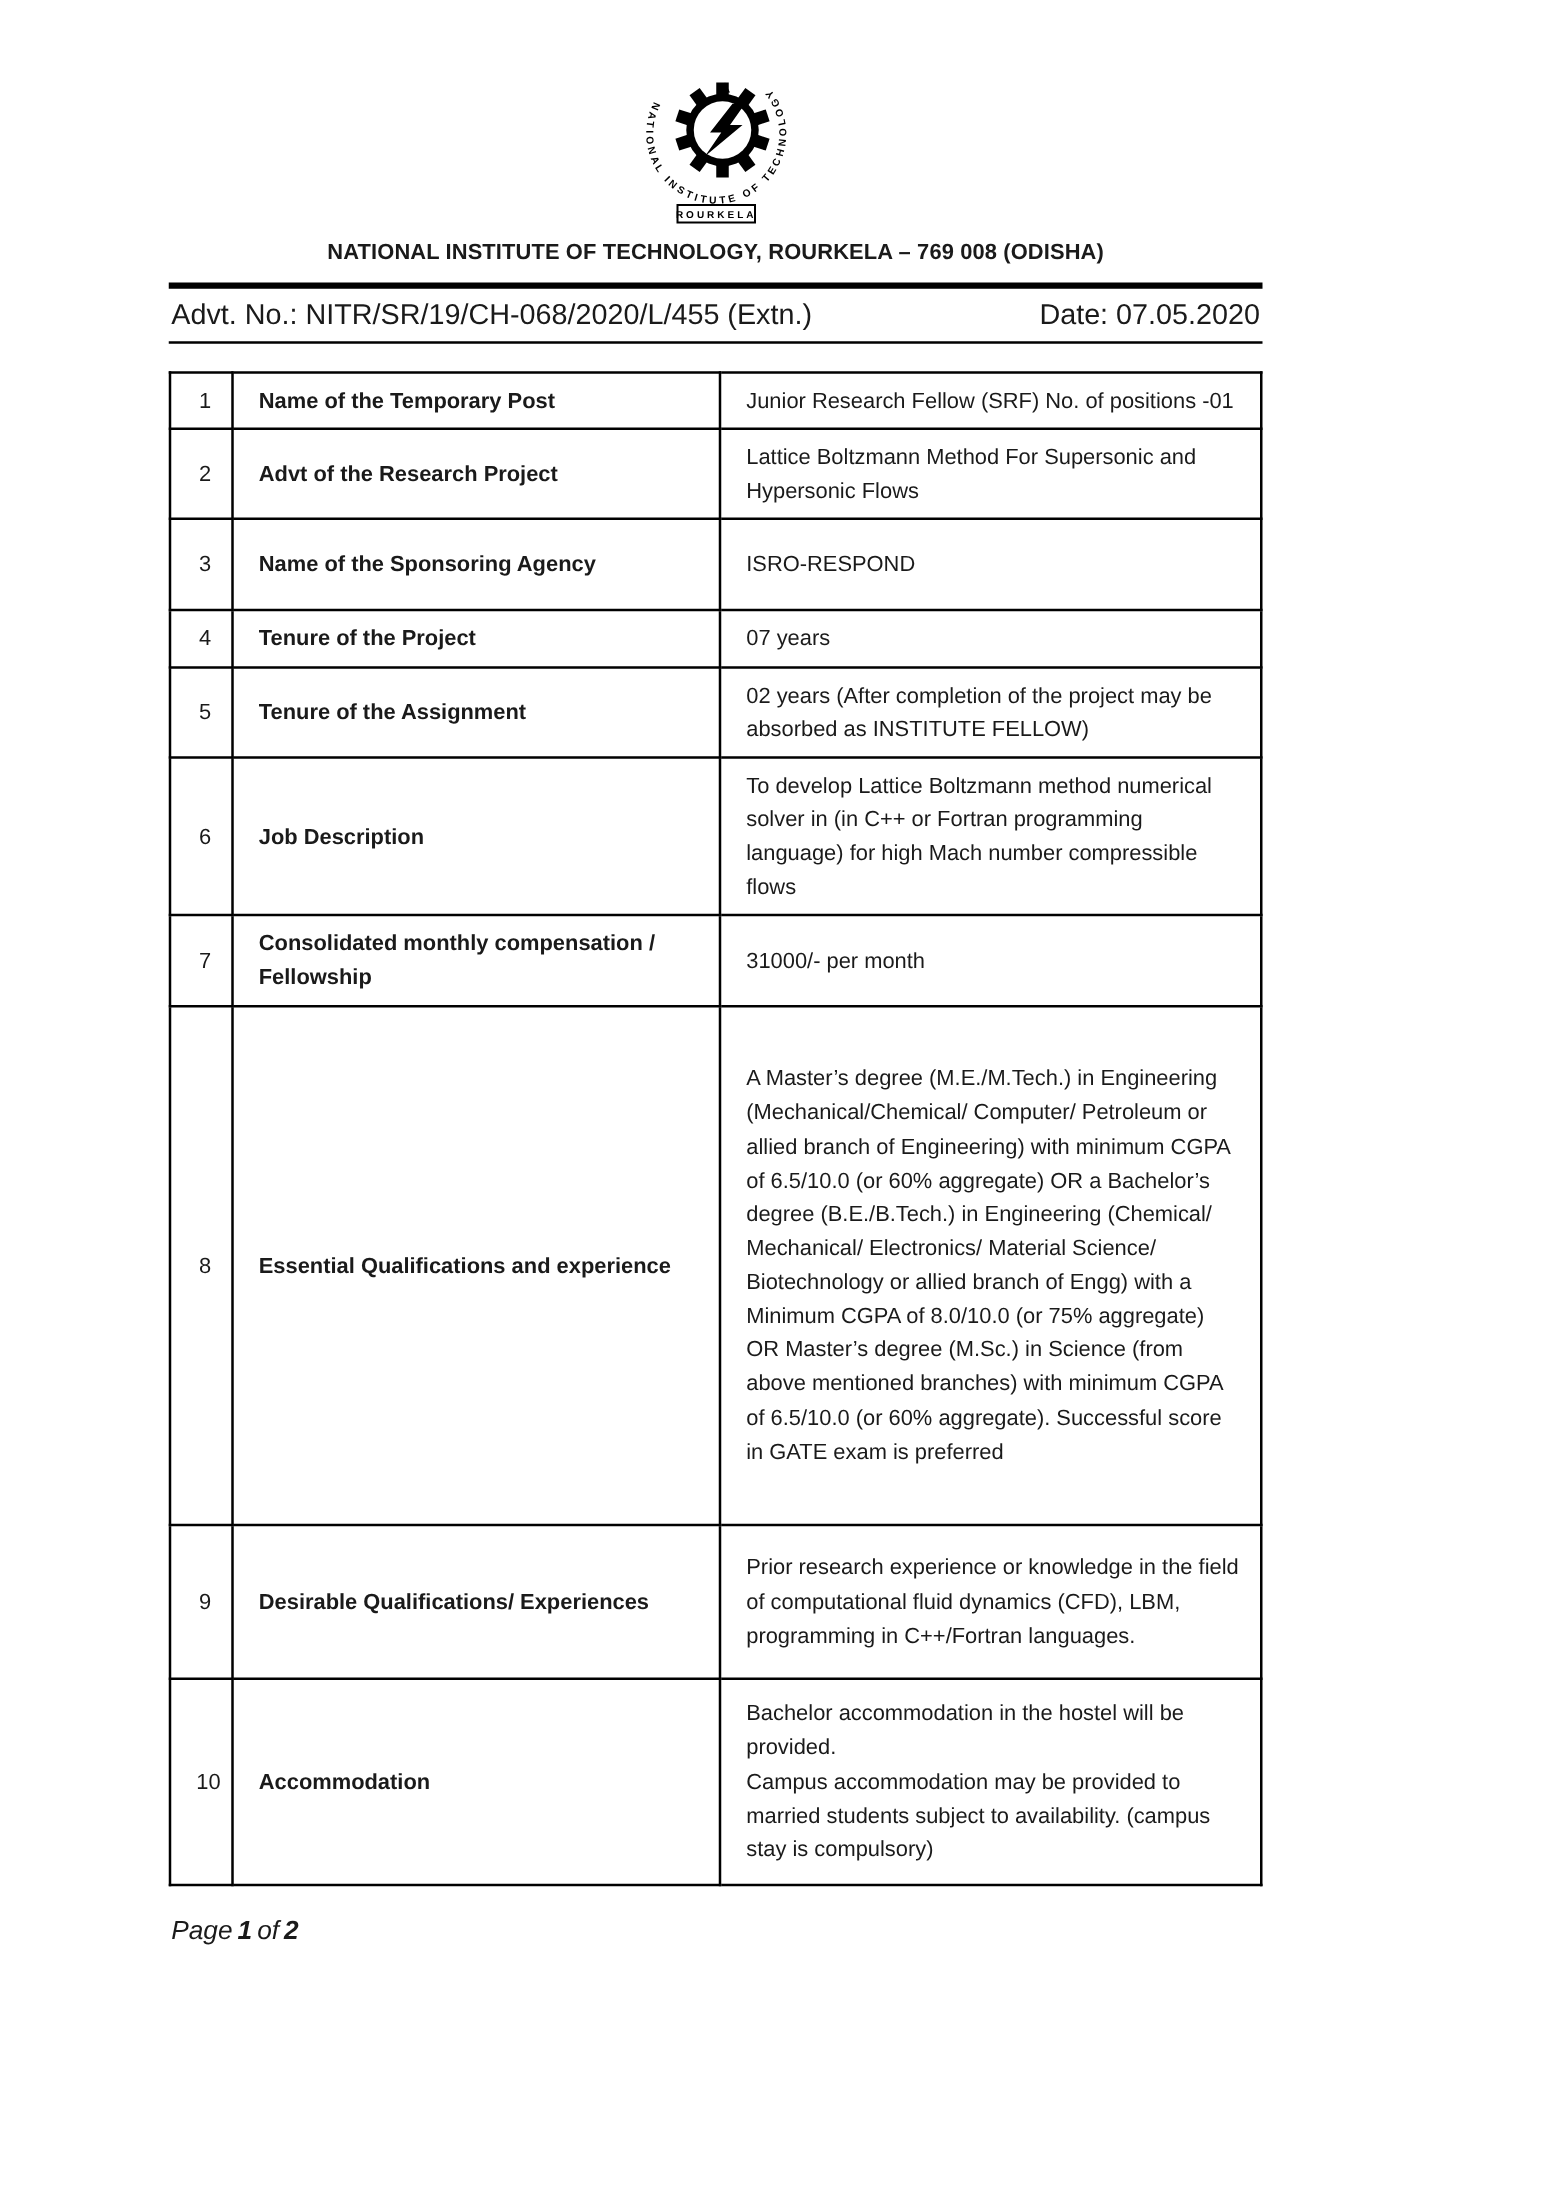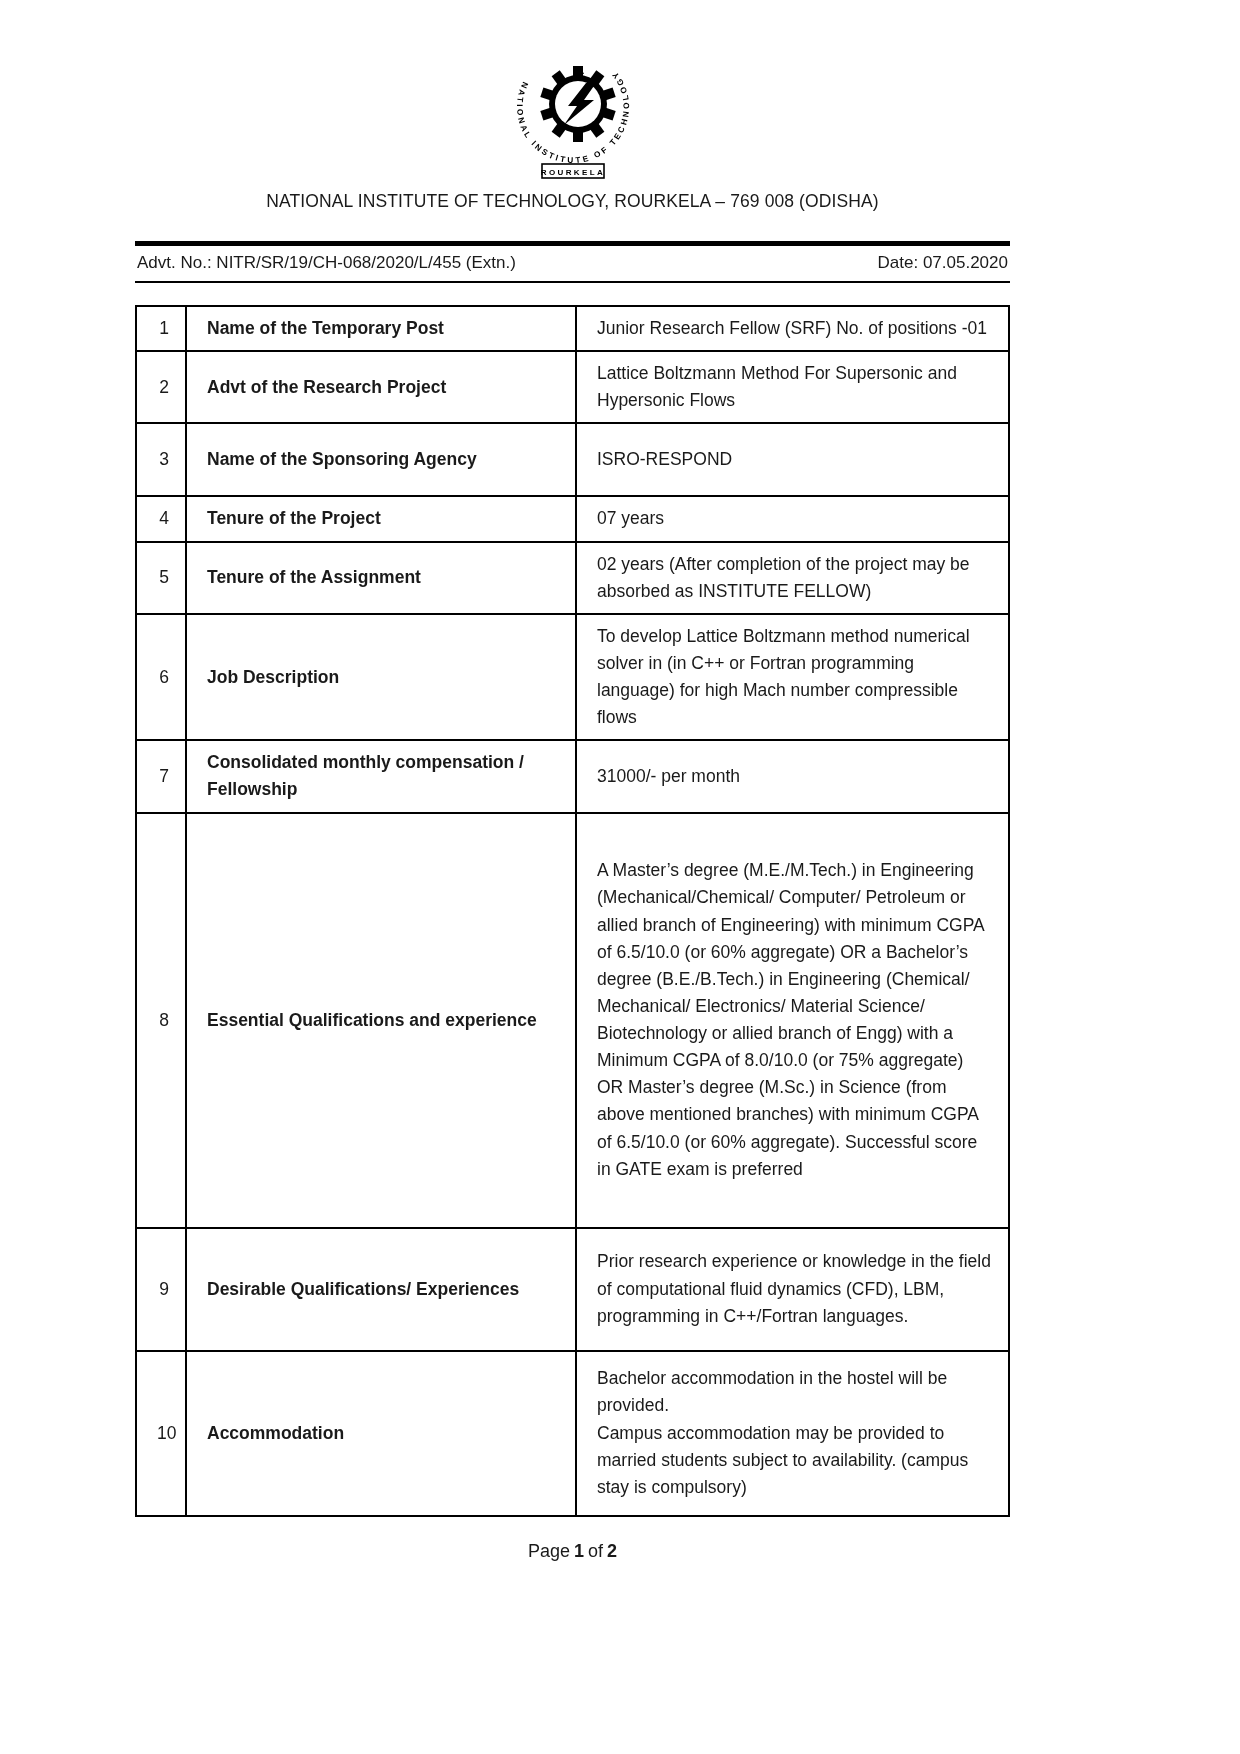--- a/index.html
+++ b/index.html
@@ -10,29 +10,29 @@
     font-family:"Liberation Sans", sans-serif; color:var(--ink);
   }
   .sheet { width:875px; margin-left:135px; padding-top:42px; }
 
   
   .logo-wrap { text-align:center; height:142px; }
   .logo-wrap svg { display:inline-block; }
 
   
   .titles { text-align:center; margin-top:6px; }
-  .titles .t-line { font-size:17.5px; font-weight:normal; line-height:1.32; letter-spacing:0.1px; }
+  .titles .t-line { font-size:17.5px; font-weight:bold; line-height:1.32; letter-spacing:0.1px; }
 
   
   .advt-bar {
-    margin-top:28px;
+    margin-top:13px;
     border-top:5px solid var(--line);
     border-bottom:2px solid var(--line);
     display:flex; justify-content:space-between; align-items:center;
-    padding:7px 2px 8px 2px; font-size:17px;
+    padding:7px 2px 8px 2px; font-size:23px;
   }
 
   
   .intro {
     margin-top:42px; font-size:17.5px; line-height:1.5;
     text-align:justify;
   }
   .intro .doc-link { color:var(--link-blue); cursor:pointer; }
 
   
@@ -50,21 +50,21 @@
   td.c-num   { width:50px; text-align:center; padding:8px 4px; }
   td.c-label { width:390px; font-weight:bold; }
   td.c-value { white-space:pre-line; }
   tr:nth-child(1){height:36px} tr:nth-child(2){height:69px}
   tr:nth-child(3){height:73px} tr:nth-child(4){height:32px}
   tr:nth-child(5){height:69px} tr:nth-child(6){height:106px}
   tr:nth-child(7){height:70px} tr:nth-child(8){height:415px}
   tr:nth-child(9){height:123px} tr:nth-child(10){height:165px}
 
   
-  .footer { margin-top:24px; text-align:center; font-size:18px; }
+  .footer { margin-top:24px; font-size:21px;font-style:italic; }
   .footer .bold { font-weight:bold; }
   .footer span { padding:0 2px; }
 </style>
 </head>
 <body>
 
 <div class="sheet">
 
   <div class="logo-wrap">
     <svg width="150" height="142" viewBox="0 0 150 142">

